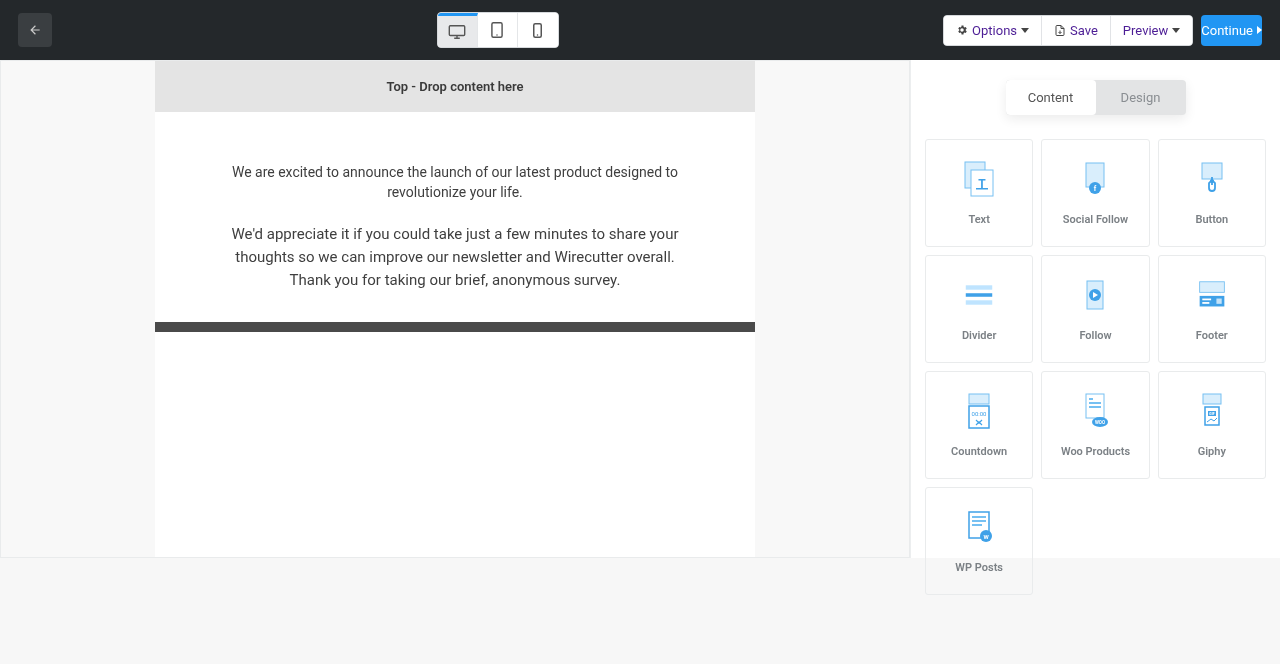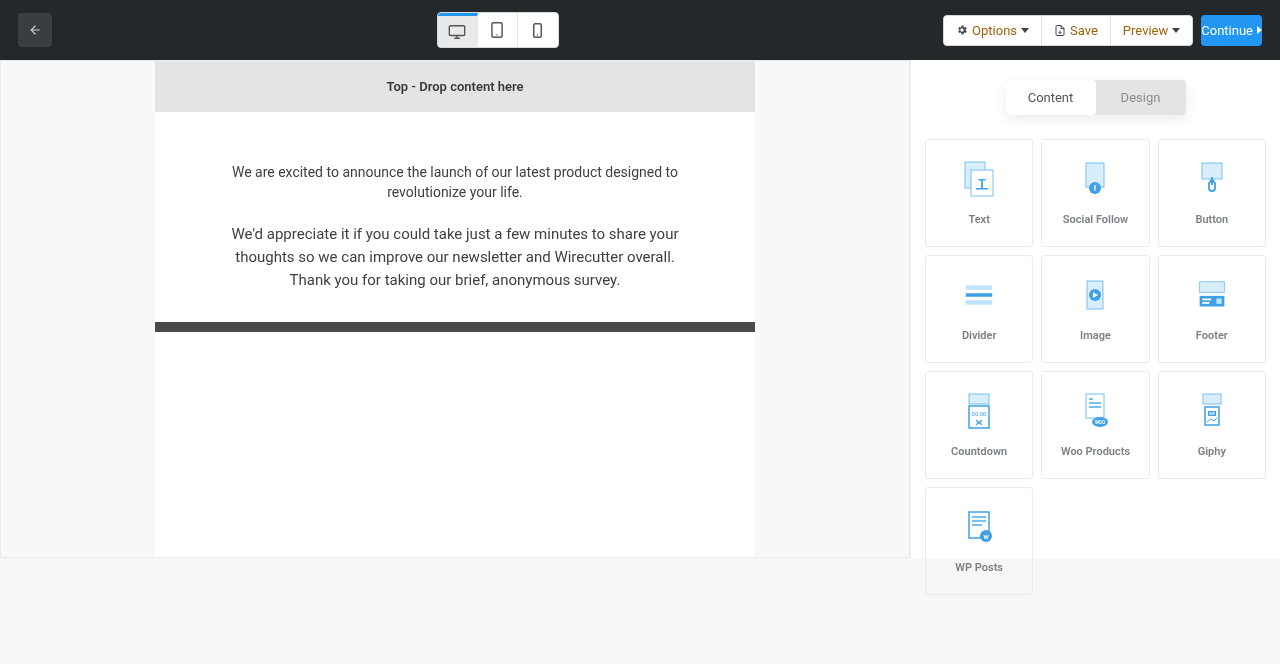--- a/index.html
+++ b/index.html
@@ -9,21 +9,21 @@
 .back-btn { width: 34px; height: 34px; background: #3a3e41; border: none; border-radius: 4px; display: flex; align-items: center; justify-content: center; cursor: pointer; }
 .back-btn svg { width: 14px; height: 14px; fill: #ccc; }
 
 .device-switch { display: flex; border: 1px solid #d6d9dc; border-radius: 4px; overflow: hidden; background: #fff; }
 .device-btn { width: 40px; height: 34px; border: none; background: #fff; display: flex; align-items: center; justify-content: center; cursor: pointer; border-right: 1px solid #e4e6e8; }
 .device-btn:last-child { border-right: none; }
 .device-btn.active { background: #e8e9eb; border-top: 3px solid #2196f3; height: 34px; }
 
 .right-btns { display: flex; gap: 8px; }
 .btn-group { display: flex; border: 1px solid #d6d9dc; border-radius: 4px; overflow: hidden; background: #fff; }
-.btn-group button { border: none; background: #fff; padding: 7px 12px; font-size: 13px; color: #a16207; cursor: pointer; border-right: 1px solid #e1e3e6; display: flex; align-items: center; gap: 4px; }
+.btn-group button { border: none; background: #fff; padding: 7px 12px; font-size: 13px; color: #4c1d95; cursor: pointer; border-right: 1px solid #e1e3e6; display: flex; align-items: center; gap: 4px; }
 .btn-group button:last-child { border-right: none; }
 .btn-primary { background: #2196f3; color: #fff; border: none; padding: 8px 0; border-radius: 4px; font-size: 13px; cursor: pointer; display: flex; align-items: center; gap: 4px; }
 
 .main { display: flex; height: 498px; }
 .canvas-wrap { flex: 1; border: 1px solid #e9ebec; display: flex; justify-content: center; overflow-y: auto; background: #f8f8f8; }
 .canvas { width: 600px; background: #fff; }
 .dropzone { background: #e4e4e4; color: #3a3a3a; text-align: center; padding: 18px 0; font-size: 13px; font-weight: 600; }
 .hero { background: #8c3cf0; padding: 30px 20px 42px; text-align: center; }
 .hero-title { color: #fff; font-size: 38px; font-weight: 700; margin-top: 18px; }
 .illustration { width: 210px; height: 170px; margin: 0 auto; position: relative; }
@@ -173,21 +173,21 @@
       </div>
 
       <div class="block-tile">
         <div class="ico">
           <svg width="30" height="36" viewBox="0 0 30 36">
               <rect x="7" y="4" width="16" height="28" fill="#d9eefc" stroke="#76c0f2"></rect>
               <circle cx="15" cy="18" r="6" fill="#3fa1e8"></circle>
               <path d="M13 15l5 3-5 3z" fill="#fff"></path>
             </svg>
         </div>
-        <div class="lbl">Image</div>
+        <div class="lbl">Follow</div>
       </div>
 
       <div class="block-tile">
         <div class="ico">
           <svg width="34" height="34" viewBox="0 0 34 34">
               <rect x="3" y="2" width="28" height="12" fill="#d9eefc" stroke="#76c0f2"></rect>
               <rect x="3" y="18" width="28" height="12" fill="#3fa1e8"></rect>
               <rect x="6" y="21" width="10" height="2" fill="#fff"></rect>
               <rect x="6" y="25" width="8" height="2" fill="#fff"></rect>
               <rect x="22" y="21" width="6" height="6" fill="#fff" opacity="0.7"></rect>

